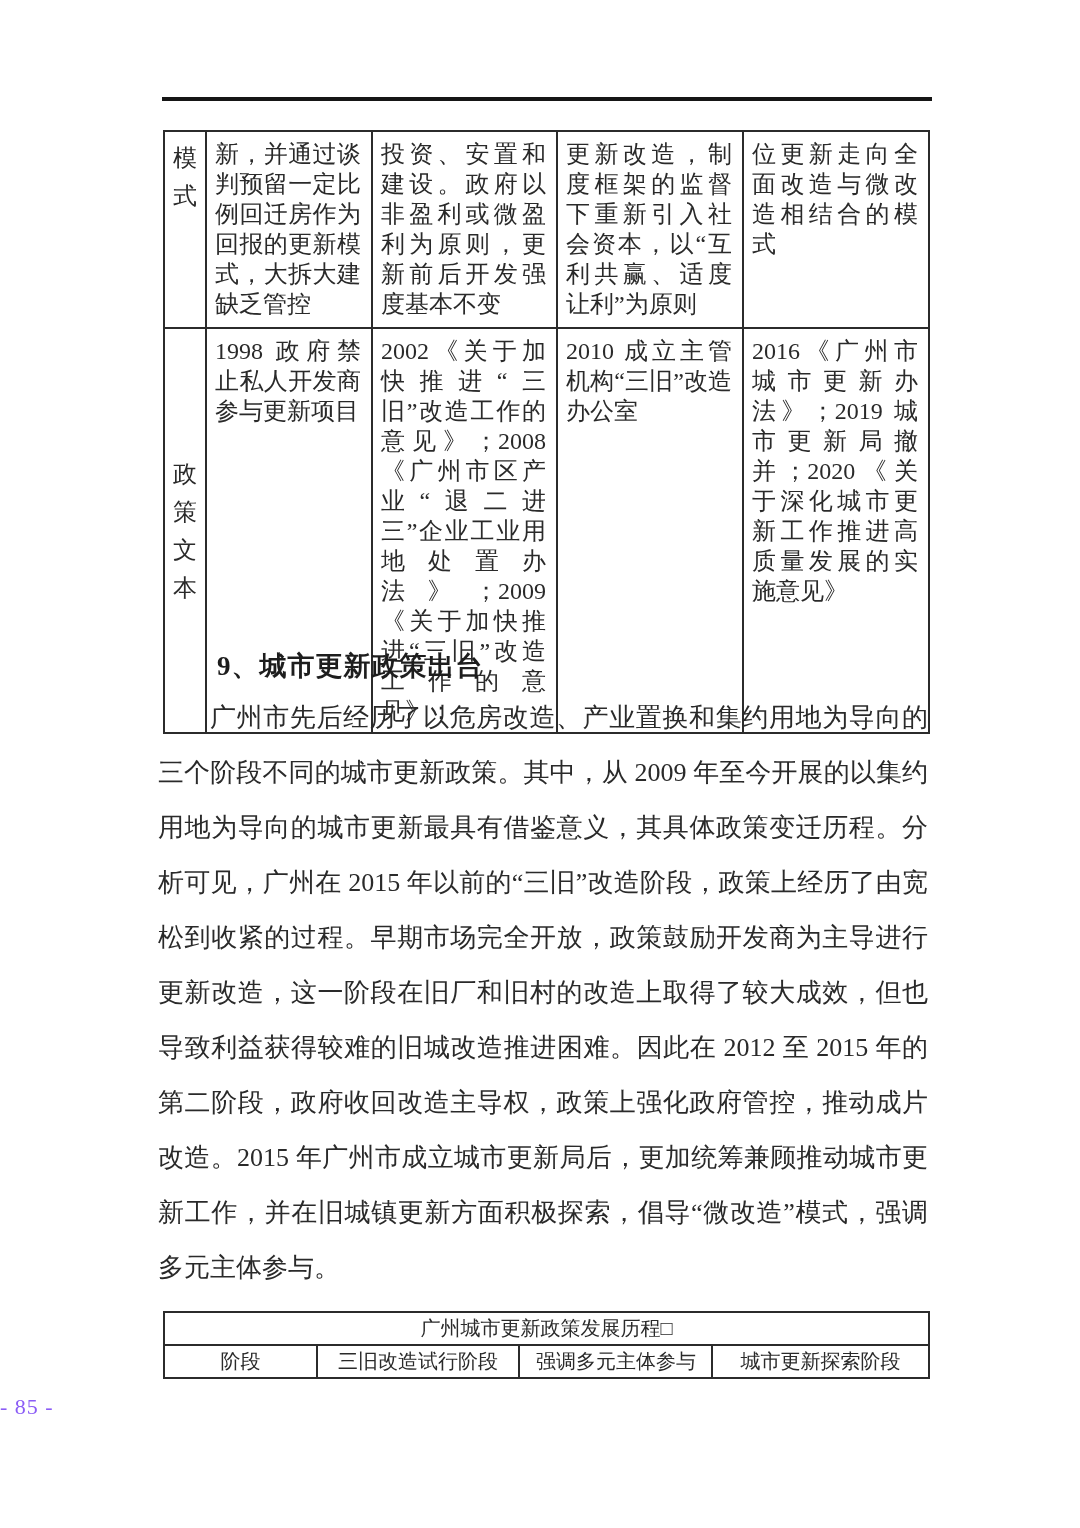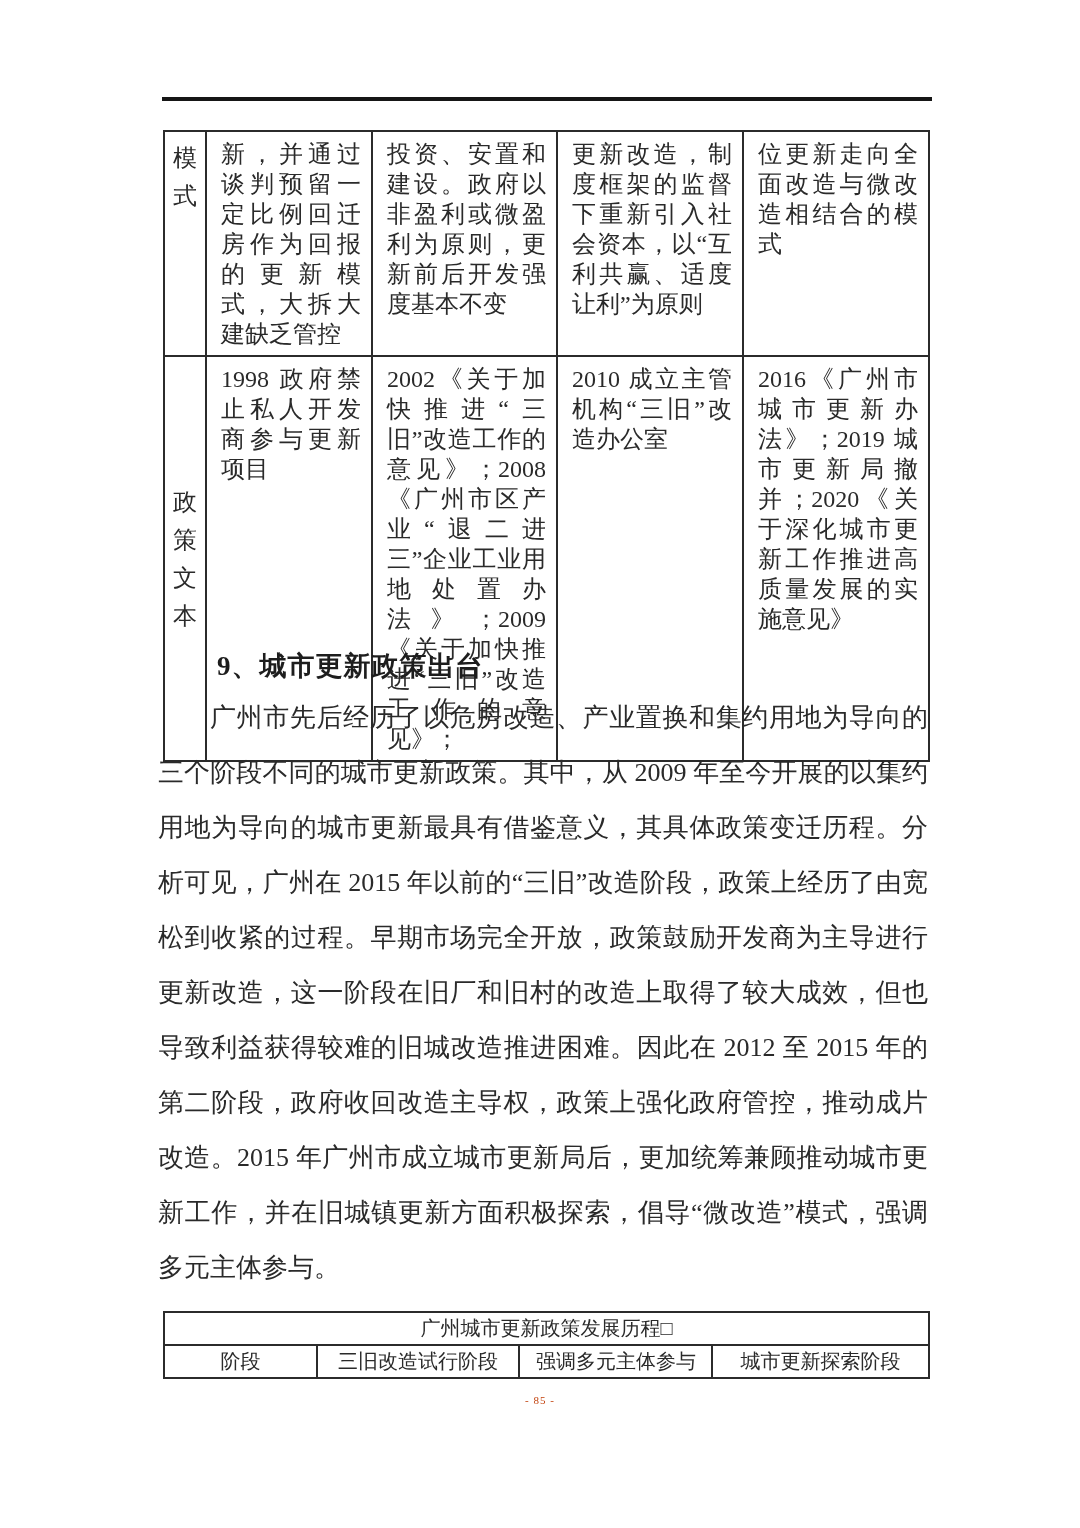--- a/index.html
+++ b/index.html
@@ -31,21 +31,21 @@
     top: 130px;
     width: 765px;
     border-collapse: collapse;
     table-layout: fixed;
     font-size: 24px;
     line-height: 30px;
   }
   table.t1 td {
     border: 2px solid #2b2b2b;
     vertical-align: top;
-    padding: 7px 10px 6px 14px;
+    padding: 7px 10px 6px 8px;
     text-align: justify;
     text-align-last: left;
     text-justify: inter-character;
     word-break: break-all;
     color: #2a2a2a;
   }
   table.t1 td.lbl {
     padding: 7px 8px;
     text-align: center;
     text-align-last: center;
@@ -102,23 +102,23 @@
     overflow: hidden;
   }
   table.t2 tr.title-row { height: 30px; }
   table.t2 tr.stage-row { height: 32px; margin-top: 14px; }
   
   .pagenum {
     position: absolute;
     left: 0;
     top: 1394px;
     width: 100%;
-    text-align: center;
-    font-size: 11px;
-    color: #c2410c;
+    text-align: left;
+    font-size: 22px;
+    color: #8b5cf6;
     letter-spacing: 1px;
   }
 </style>
 </head>
 <body>
 
 <div class="page">
 
   <div class="top-rule"></div>
 

